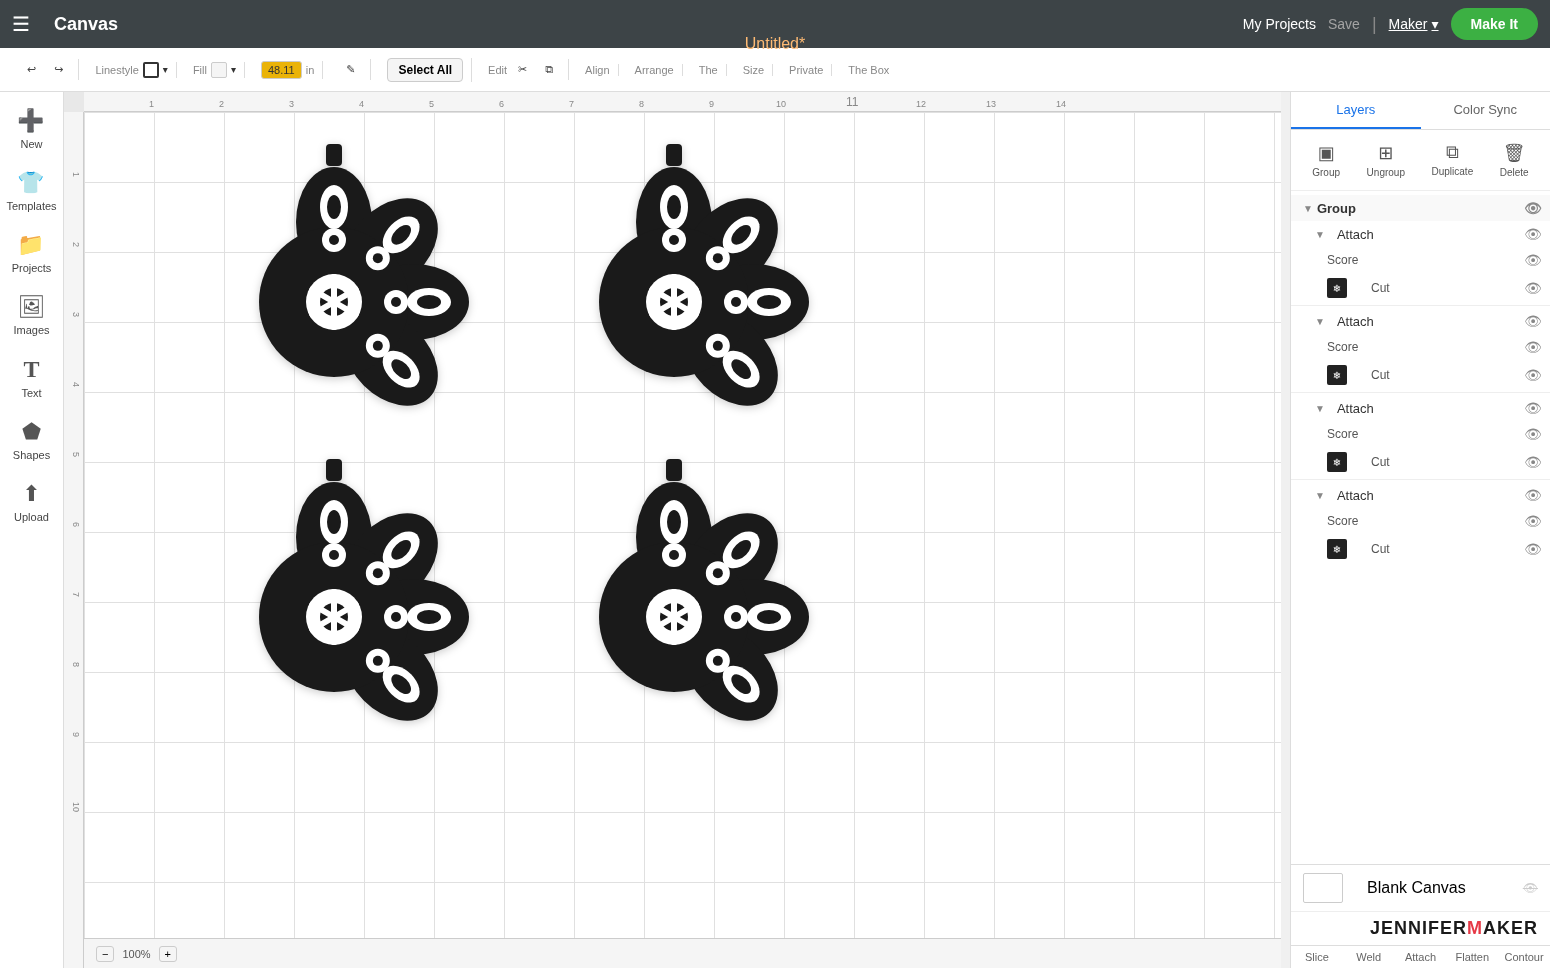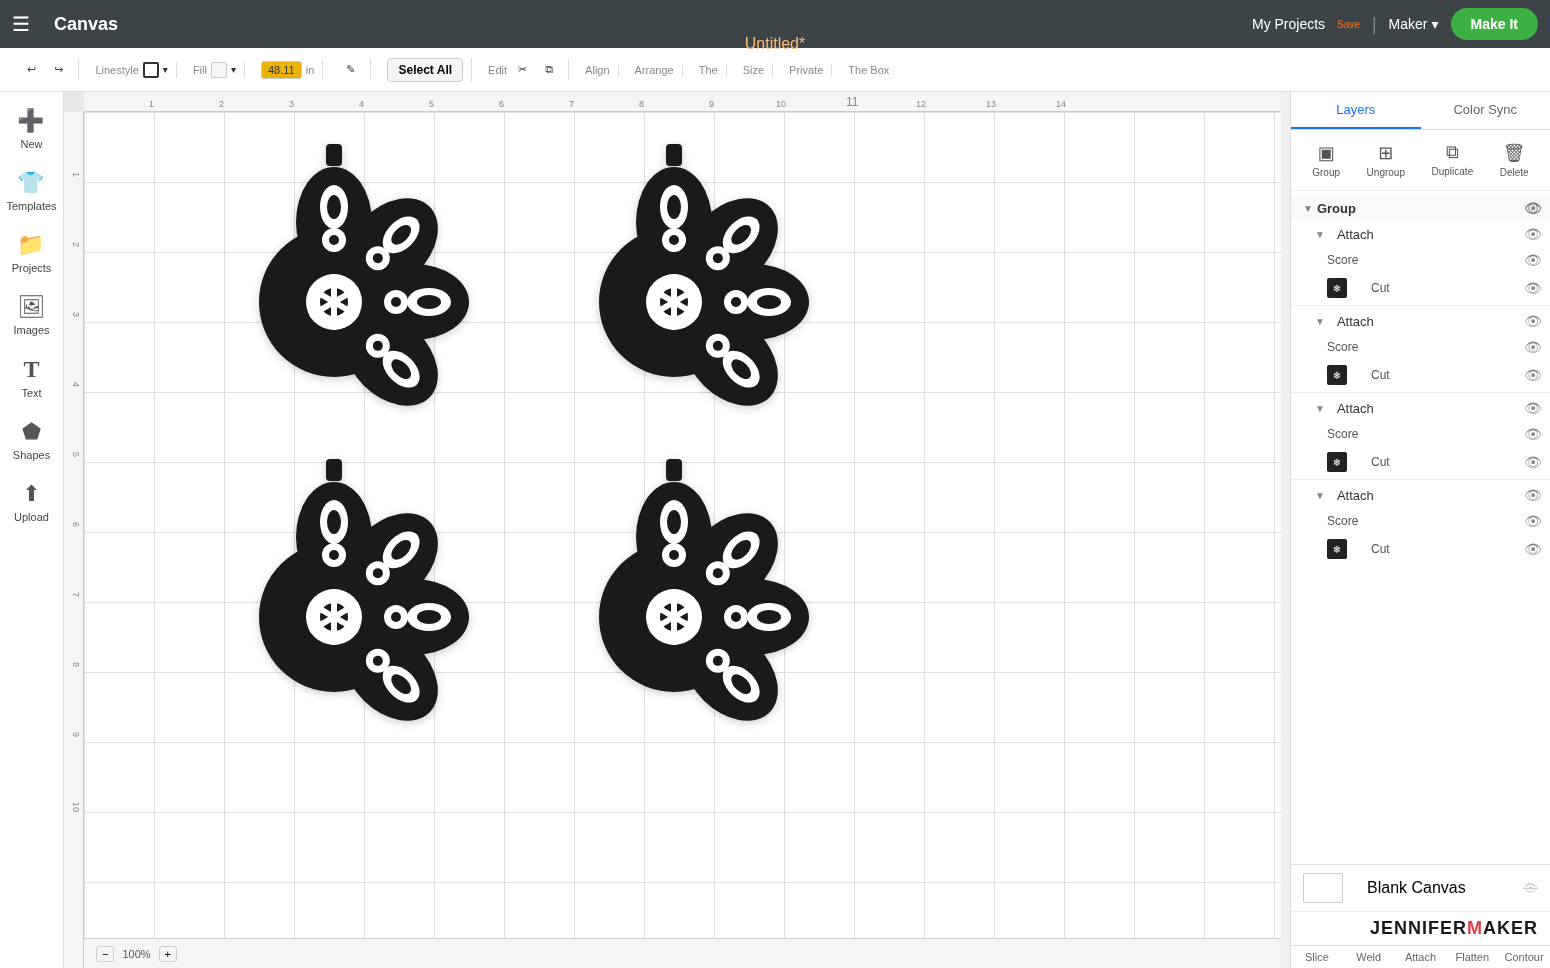--- a/index.html
+++ b/index.html
@@ -8,23 +8,23 @@
     
     #topbar {
       display: flex; align-items: center; background: #3d4447; height: 48px;
       padding: 0 12px; gap: 16px; position: relative; z-index: 100;
     }
     #topbar .hamburger { color: white; font-size: 20px; cursor: pointer; }
     #topbar .app-name { color: white; font-size: 18px; font-weight: 600; margin-left: 8px; }
     #topbar .title { color: #fdba74; font-size: 16px; position: absolute; left: 50%; transform: translateX(-50%); margin-top: 40px; }
     #topbar .right-actions { margin-left: auto; display: flex; align-items: center; gap: 12px; }
     #topbar .my-projects { color: white; font-size: 14px; cursor: pointer; }
-    #topbar .save-btn { color: #f97316; font-size: 10px; cursor: pointer; background: none; border: none; }
+    #topbar .save-btn { color: #a3a3a3; font-size: 14px; cursor: pointer; background: none; border: none; }
     #topbar .divider { color: #888; font-size: 18px; }
-    #topbar .maker-btn { color: white; font-size: 14px; cursor: pointer; display: flex; align-items: center; gap: 4px; }
+    #topbar .maker-btn { color: white; font-size: 14px; cursor: pointer; display: flex; align-items: center; gap: 4px; text-decoration: underline; }
     #topbar .make-it-btn {
       background: #3cb043; color: white; border: none; padding: 8px 20px;
       border-radius: 20px; font-size: 14px; font-weight: 700; cursor: pointer;
     }
 
     
     #toolbar {
       display: flex; align-items: center; background: #ffffff; height: 44px;
       padding: 0 12px; gap: 8px; border-bottom: 1px solid #ddd; font-size: 12px; color: #333;
     }

